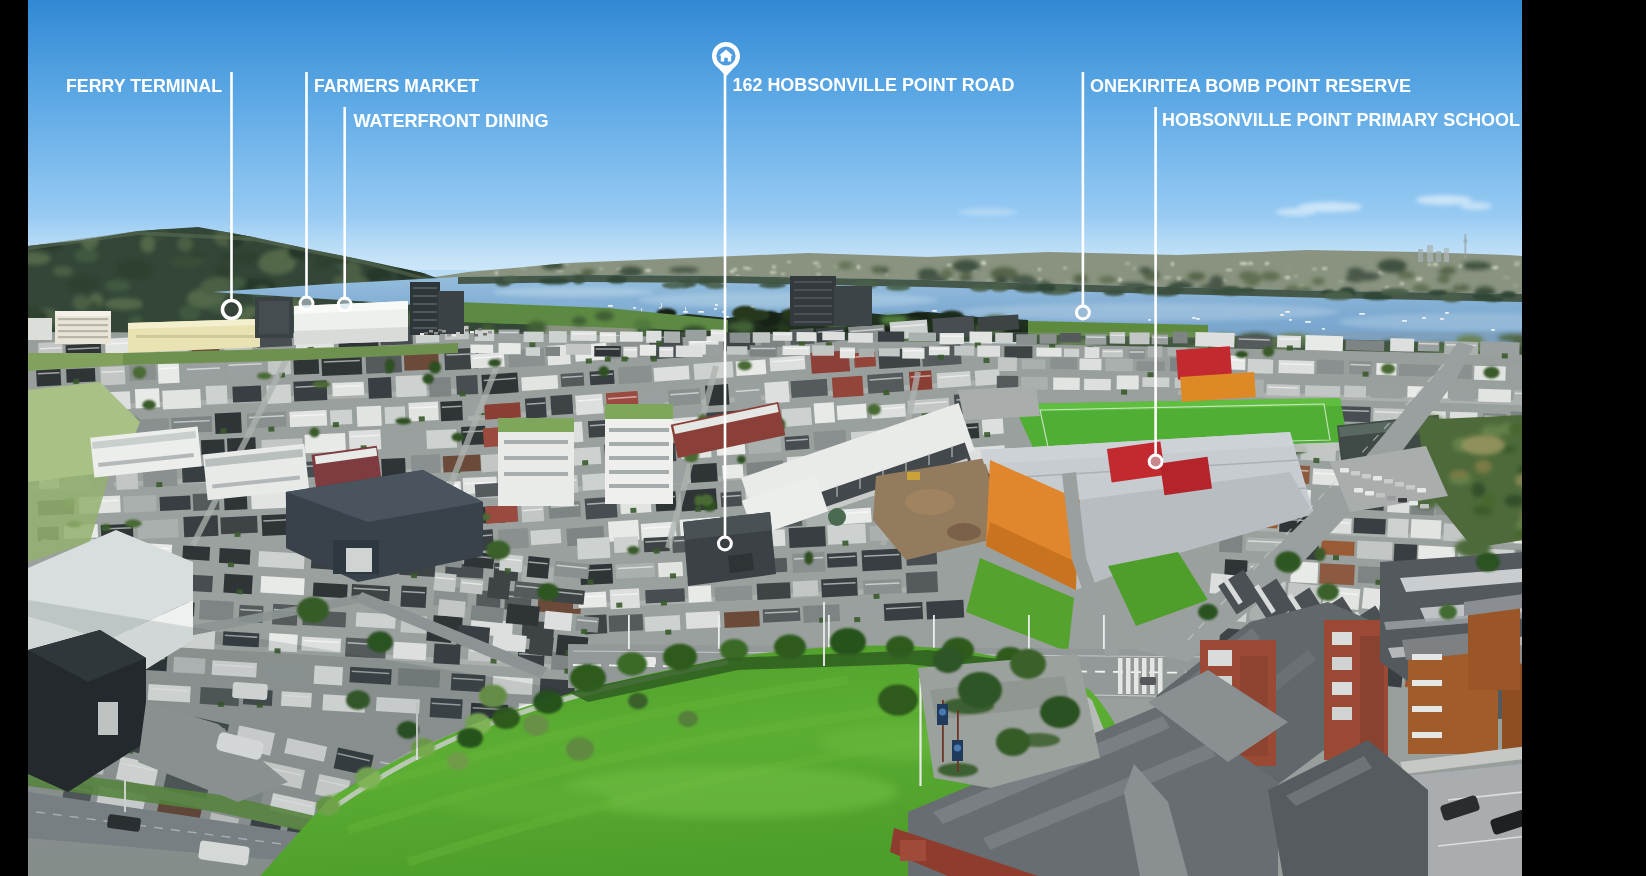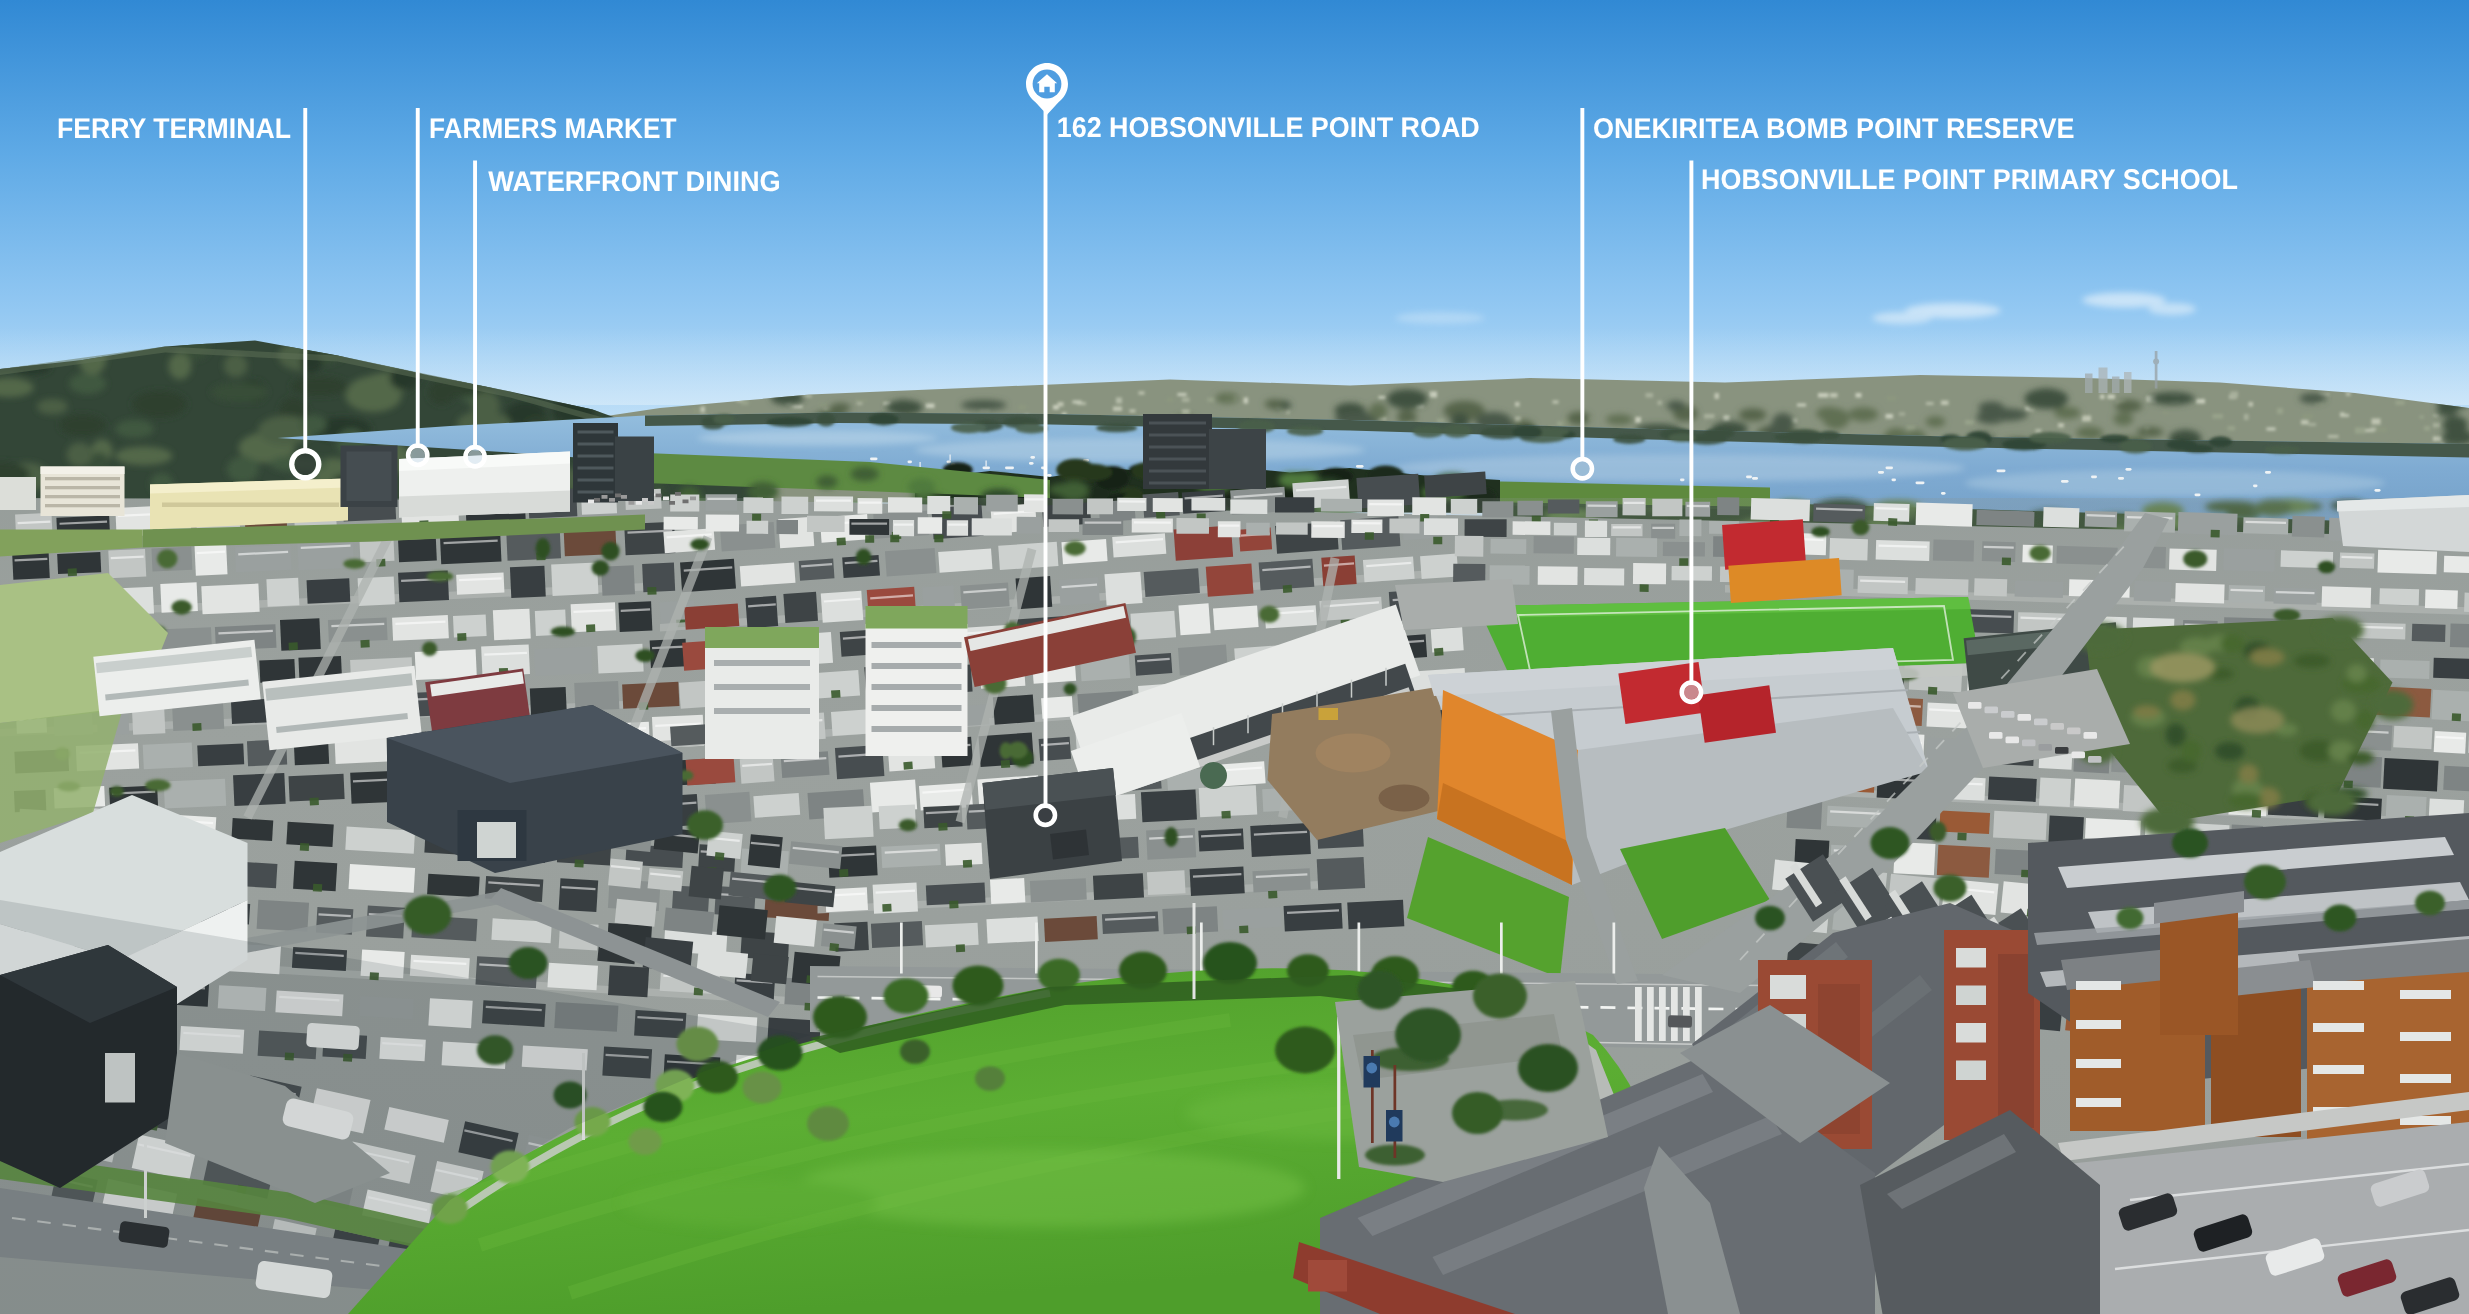--- a/index.html
+++ b/index.html
@@ -1,17 +1,17 @@
 <!DOCTYPE html>
 <html><head>
 <meta charset="utf-8">
 <title>Hobsonville Point aerial</title>
 <style>
 html,body{margin:0;padding:0;background:#000;}
-#stage{position:relative;width:1646px;height:876px;overflow:hidden;font-family:"Liberation Sans",sans-serif;}
+#stage{position:relative;width:1494px;height:876px;overflow:hidden;font-family:"Liberation Sans",sans-serif;padding-left:28px;}
 </style>
 </head>
 <body>
 
 <div id="stage">
 <svg width="1646" height="876" viewBox="0 0 1646 876">
 <defs>
 <linearGradient id="sky" x1="0" y1="0" x2="0" y2="1">
 <stop offset="0" stop-color="#3189d4"></stop>
 <stop offset="0.3" stop-color="#5faae6"></stop>

